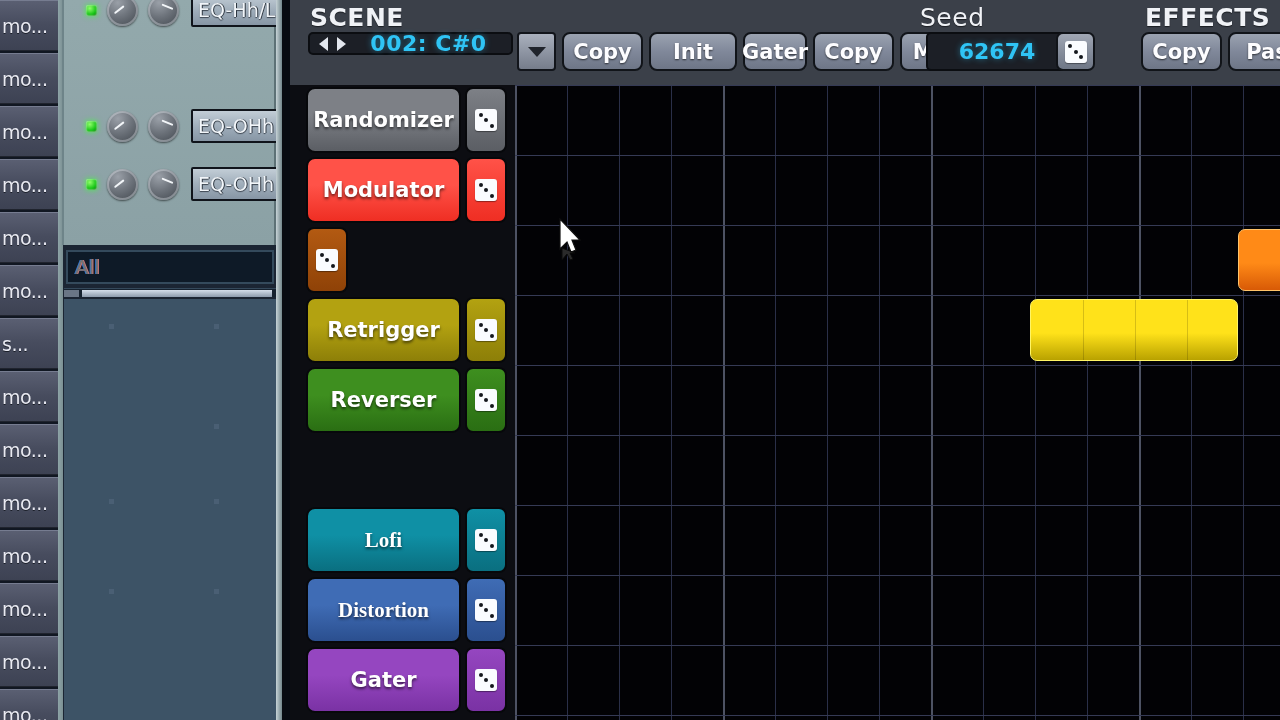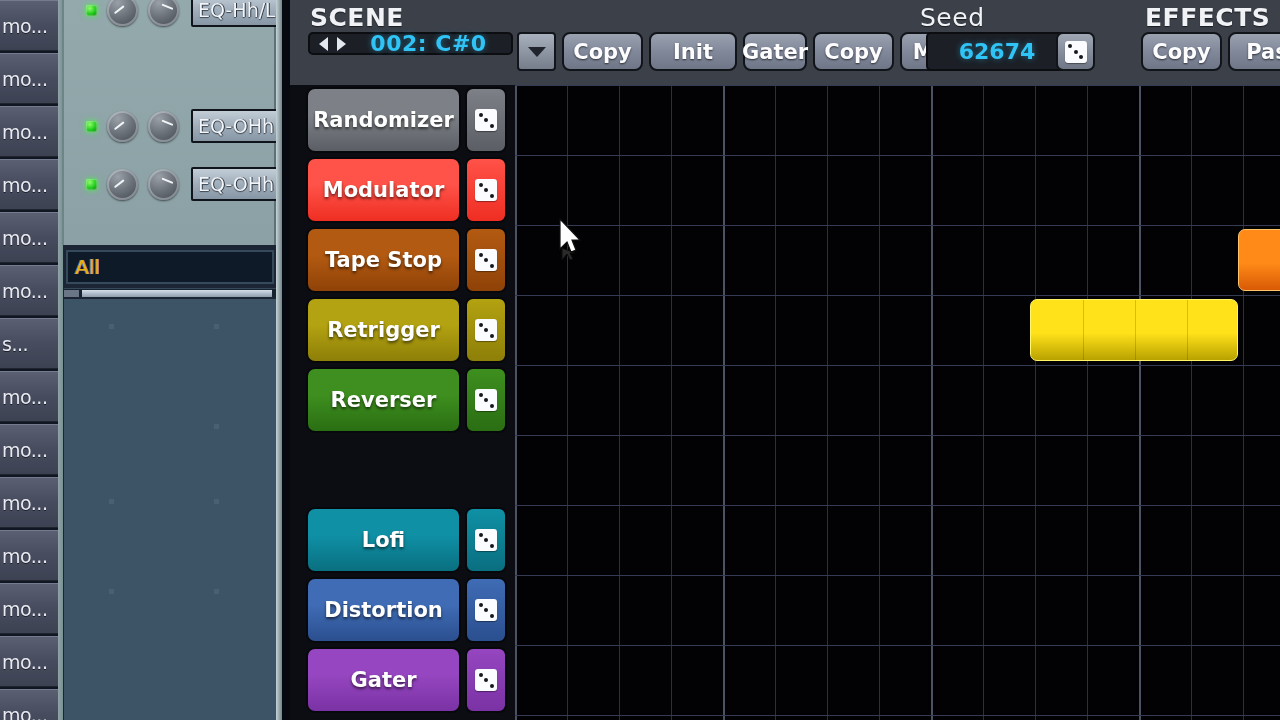--- a/index.html
+++ b/index.html
@@ -78,21 +78,21 @@
     text-shadow: 0 1px 1px #3b444f, 1px 0 0 #2c343d;
   }
 
   
   #host-all-wrap {
     position: absolute; left: 66px; top: 250px; width: 208px; height: 34px;
     background: #0e1a27;
     border: 2px solid #344a5c;
   }
   #host-all {
-    color: #eab308; font-size: 20px; line-height: 30px; padding-left: 7px;
+    color: #737373; font-size: 20px; line-height: 30px; padding-left: 7px;
     text-shadow: 1px 0 0 #c77, -1px 0 0 #37c;
   }
   #host-scroll-track {
     position: absolute; left: 64px; top: 288px; width: 212px; height: 9px;
     background: #16222f; border-top: 1px solid #34485a;
   }
   #host-scroll-thumb {
     position: absolute; left: 18px; top: 1px; width: 190px; height: 7px;
     background: linear-gradient(180deg,#d4deea,#8d9cad);
   }
@@ -387,23 +387,20 @@
             </div>
             <div class="track-dice" style="background: linear-gradient(rgb(255, 82, 72), rgb(239, 46, 35));">
               <span class="dice">
                 <i class="p1"></i>
                 <i class="p2"></i>
                 <i class="p3"></i>
               </span>
             </div>
           </div>
           <div class="track-row" style="top: 142px;">
-            <div class="track-name" style="background: linear-gradient(rgb(179, 90, 18) 0%, rgb(179, 90, 18) 42%, rgb(143, 66, 7) 100%);">
-              <span>Tape Stop</span>
-            </div>
             <div class="track-dice" style="background: linear-gradient(rgb(179, 90, 18), rgb(143, 66, 7));">
               <span class="dice">
                 <i class="p1"></i>
                 <i class="p2"></i>
                 <i class="p3"></i>
               </span>
             </div>
           </div>
           <div class="track-row" style="top: 282px;">
             <div class="track-name" style="background: linear-gradient(rgb(62, 143, 31) 0%, rgb(62, 143, 31) 42%, rgb(42, 110, 19) 100%);">
@@ -423,33 +420,33 @@
             </div>
             <div class="track-dice" style="background: linear-gradient(rgb(179, 162, 17), rgb(141, 127, 8));">
               <span class="dice">
                 <i class="p1"></i>
                 <i class="p2"></i>
                 <i class="p3"></i>
               </span>
             </div>
           </div>
           <div class="track-row" style="top: 422px;">
-            <div class="track-name" style="background: linear-gradient(rgb(15, 144, 165) 0%, rgb(15, 144, 165) 42%, rgb(10, 111, 128) 100%);">
+            <div class="track-name" style="background: linear-gradient(rgb(15, 144, 165) 0%, rgb(15, 144, 165) 42%, rgb(10, 111, 128) 100%); font-family: Liberation Serif, serif;">
               <span>Lofi</span>
             </div>
             <div class="track-dice" style="background: linear-gradient(rgb(15, 144, 165), rgb(10, 111, 128));">
               <span class="dice">
                 <i class="p1"></i>
                 <i class="p2"></i>
                 <i class="p3"></i>
               </span>
             </div>
           </div>
           <div class="track-row" style="top: 492px;">
-            <div class="track-name" style="background: linear-gradient(rgb(63, 108, 181) 0%, rgb(63, 108, 181) 42%, rgb(43, 79, 143) 100%);">
+            <div class="track-name" style="background: linear-gradient(rgb(63, 108, 181) 0%, rgb(63, 108, 181) 42%, rgb(43, 79, 143) 100%); font-family: Liberation Serif, serif;">
               <span>Distortion</span>
             </div>
             <div class="track-dice" style="background: linear-gradient(rgb(63, 108, 181), rgb(43, 79, 143));">
               <span class="dice">
                 <i class="p1"></i>
                 <i class="p2"></i>
                 <i class="p3"></i>
               </span>
             </div>
           </div>

